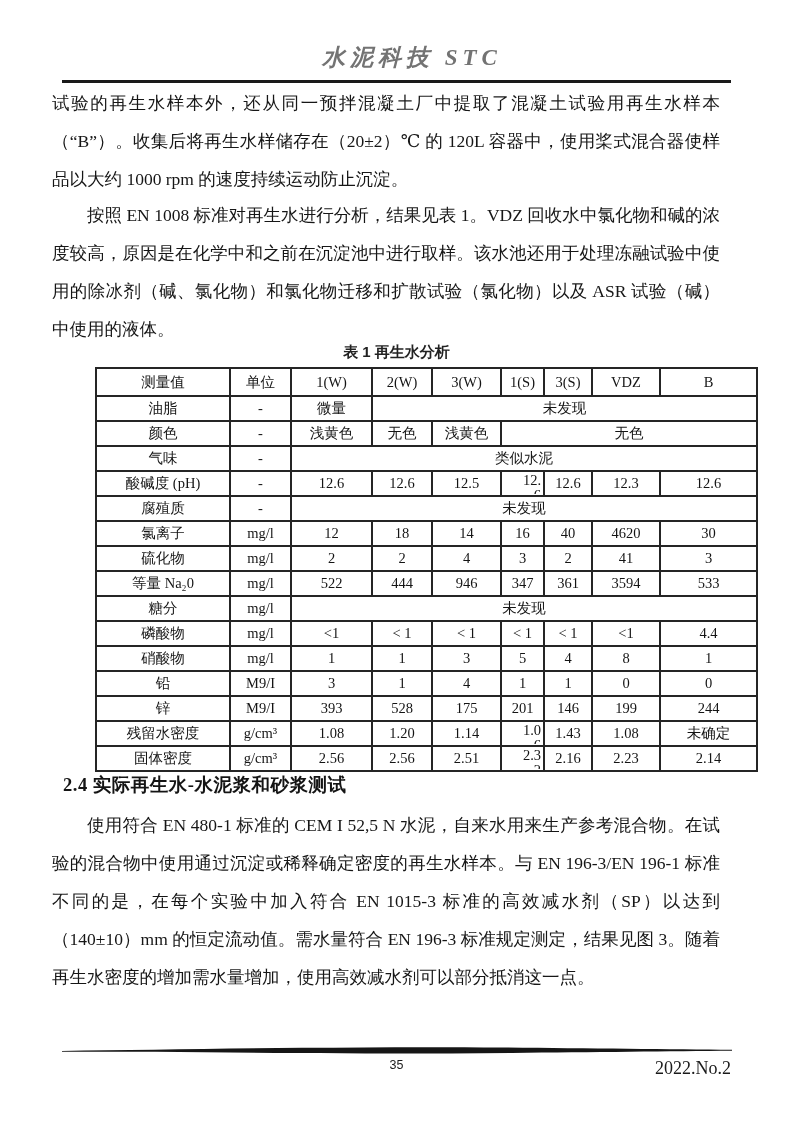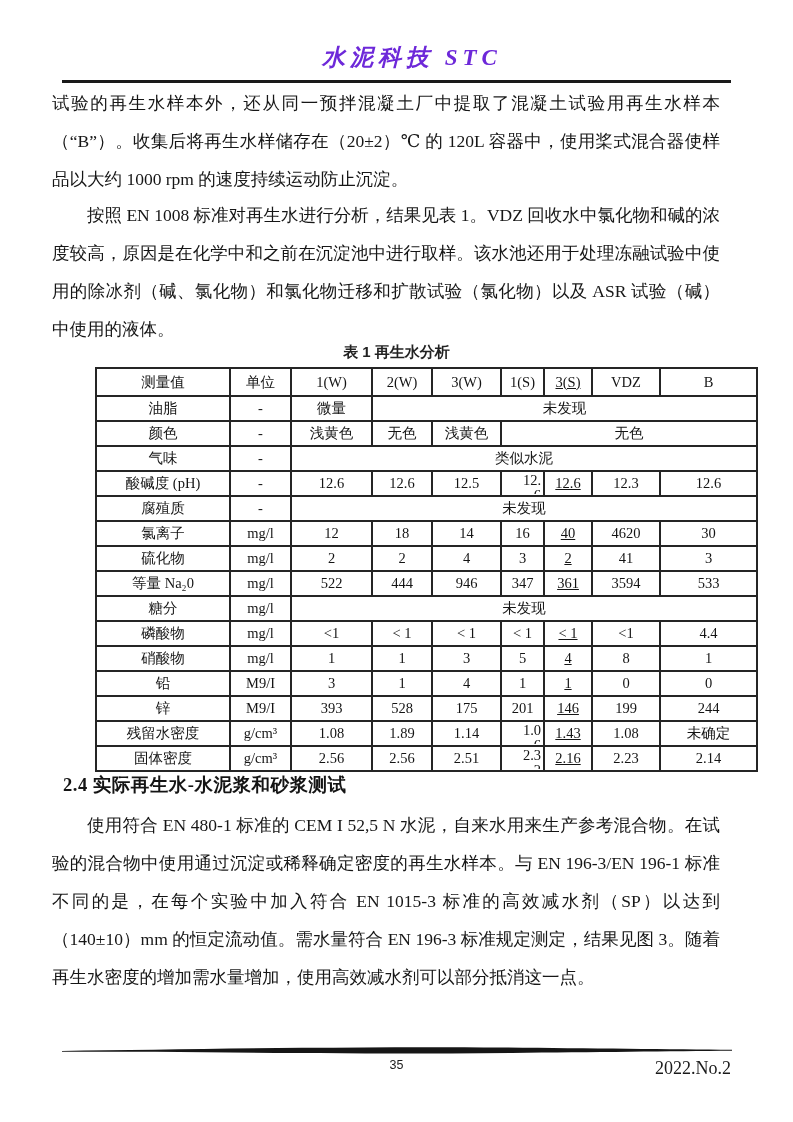--- a/index.html
+++ b/index.html
@@ -2,21 +2,21 @@
 <html><head>
 <meta charset="utf-8">
 <style>
   html,body{margin:0;padding:0;background:#9a9a9a;}
   .page{
     position:relative;width:793px;height:1122px;margin:0 auto;background:#ffffff;
     font-family:"Liberation Serif","DejaVu Serif",serif;color:#1c1c1c;overflow:hidden;
   }
   .journal-title{
     position:absolute;top:42px;left:0;right:0;text-align:center;
-    font-size:23px;font-style:italic;font-weight:700;letter-spacing:5px;color:#6d28d9;padding-left:31px;
+    font-size:23px;font-style:italic;font-weight:700;letter-spacing:5px;color:#737373;padding-left:31px;
   }
   .header-rule{position:absolute;top:80px;left:62px;width:669px;height:2.5px;background:#1a1a1a;}
   .bodytext{
     position:absolute;left:52px;width:668px;font-size:17.5px;line-height:38px;
     text-align:justify;margin:0;color:#161616;
   }
   #p1{top:84px;}
   #p2{top:196px;text-indent:2em;}
   #p3{top:806px;text-indent:2em;}
   .table-caption{
@@ -27,21 +27,21 @@
     position:absolute;top:367px;left:95px;width:609px;
     border-collapse:collapse;table-layout:fixed;
     font-size:14.5px;line-height:15px;color:#141414;
   }
   table.analysis th,table.analysis td{
     border:2px solid #252525;text-align:center;font-weight:400;
     height:23px;padding:0 2px;vertical-align:middle;
   }
   table.analysis thead th{height:26px;}
   .c0{width:128px;}.c1{width:55px;margin-left:41px;}.c2{width:75px;}.c3{width:54px;}.c4{width:63px;}
-  .c5{width:37px;}.c6{width:42px;text-decoration:underline;}.c7{width:62px;}.c8{width:91px;}
+  .c5{width:37px;}.c6{width:42px;}.c7{width:62px;}.c8{width:91px;}
   td.c5,td.c6,th.c5,th.c6{text-align:right;padding-right:2px;padding-left:0;}
   .wrapcell .cw{
     width:24px;margin-left:auto;word-break:break-all;
     max-height:21px;overflow:hidden;text-align:right;
   }
   .section-heading{
     position:absolute;top:772px;left:63px;margin:0;
     font-size:18.5px;font-weight:700;color:#141414;letter-spacing:0.5px;
   }
   .footer-rule{position:absolute;top:1046px;left:62px;width:670px;height:9px;}
@@ -385,21 +385,21 @@
           <td class="c0">
             <div class="cw">残留水密度</div>
           </td>
           <td class="c1">
             <div class="cw">g/cm³</div>
           </td>
           <td class="c2">
             <div class="cw">1.08</div>
           </td>
           <td class="c3">
-            <div class="cw">1.89</div>
+            <div class="cw">1.20</div>
           </td>
           <td class="c4">
             <div class="cw">1.14</div>
           </td>
           <td class="c5 wrapcell">
             <div class="cw">1.06</div>
           </td>
           <td class="c6">
             <div class="cw">1.43</div>
           </td>

